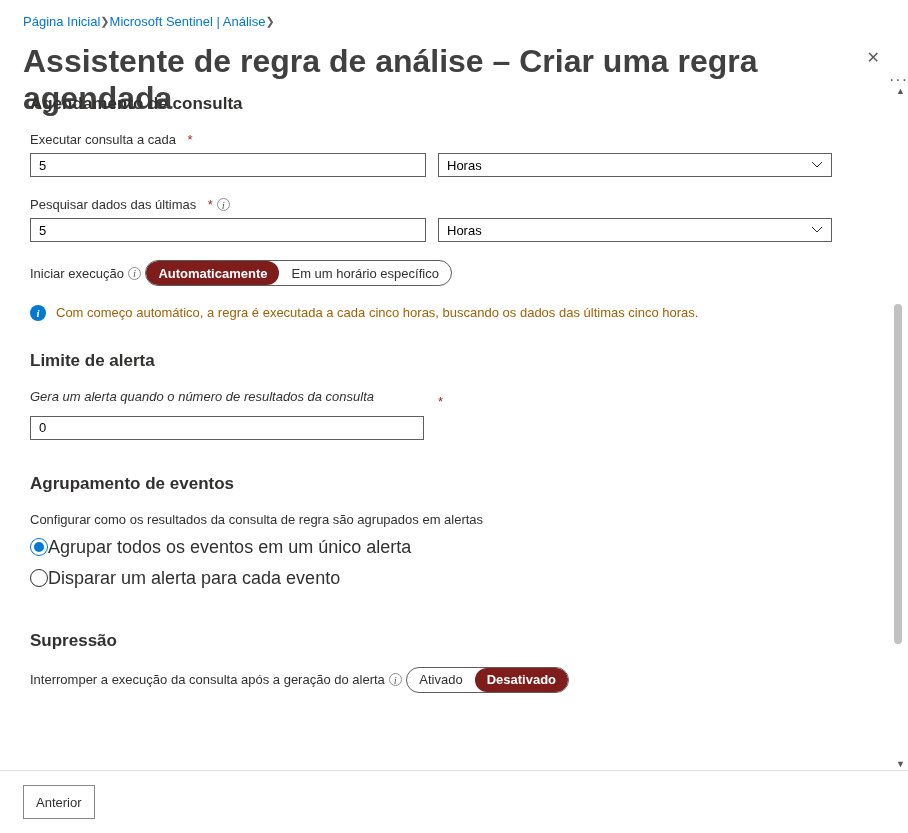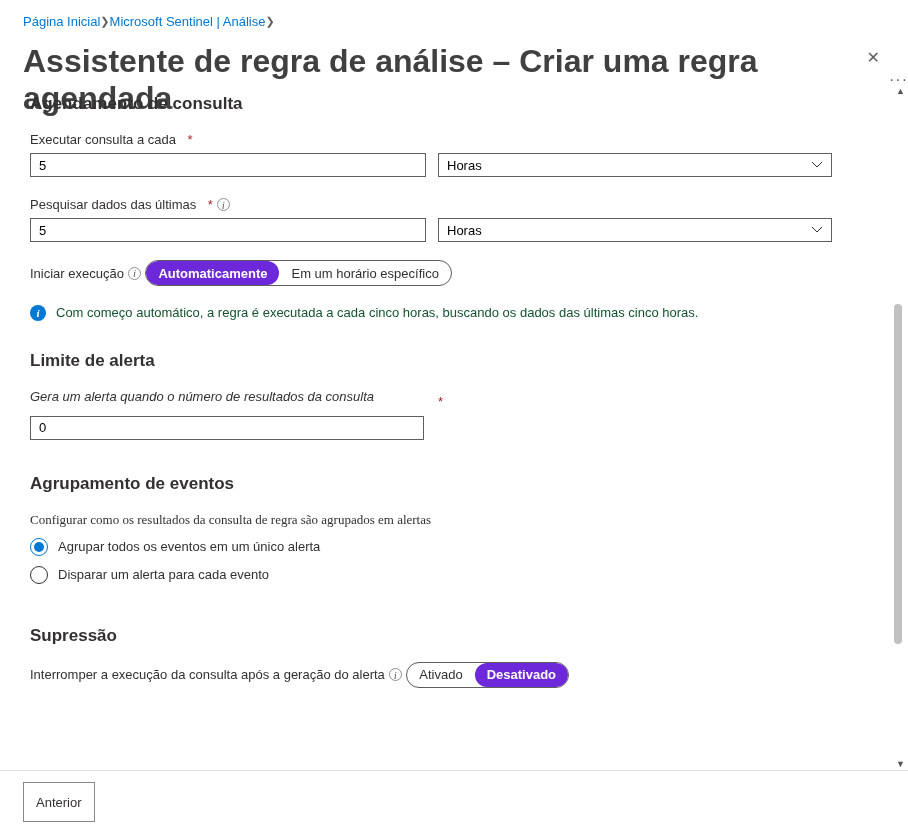--- a/index.html
+++ b/index.html
@@ -25,31 +25,31 @@
   .info-icon { font-size: 11px; color: #605e5c; border: 1px solid #909090; border-radius: 50%; width: 13px; height: 13px; display: inline-flex; align-items: center; justify-content: center; font-family: Georgia, serif; font-style: italic; }
   .row { display: flex; gap: 12px; margin-bottom: 18px; }
   .input { border: 1px solid #605e5c; height: 24px; font-size: 13px; padding: 0 8px; background: #fff; font-family: inherit; }
   .input.w1 { width: 396px; }
   .input.w2 { width: 394px; }
   .select-wrap { position: relative; }
   .select-chev { position: absolute; right: 9px; top: 50%; transform: translateY(-50%); pointer-events: none; }
   .select-chev svg { display: block; }
   .toggle-group { display: inline-flex; border: 1px solid #605e5c; border-radius: 14px; overflow: hidden; height: 26px; align-items: stretch; }
   .toggle-opt { font-size: 13px; padding: 0 12px; display: inline-flex; align-items: center; cursor: pointer; border-radius: 13px; }
-  .toggle-opt.sel { background: #6d28d9; color: #fff; font-weight: 600; }
+  .toggle-opt.sel { background: #7f1d1d; color: #fff; font-weight: 600; }
   .info-box { display: flex; align-items: center; gap: 10px; margin: 18px 0 28px; max-width: 800px; }
   .info-circle { width: 16px; height: 16px; background: #0078d4; border-radius: 50%; color: #fff; font-size: 11px; display: flex; align-items: center; justify-content: center; font-weight: bold; font-family: Georgia, serif; font-style: italic; flex-shrink: 0; }
-  .info-text { font-size: 13px; color: #14532d; }
+  .info-text { font-size: 13px; color: #a16207; }
   .block-gap { margin-top: 30px; }
-  .radio-row { display: flex; align-items: center; gap: 10px; margin-bottom: 10px; font-size: 13px; }
+  .radio-row { display: flex; align-items: center; margin-bottom: 10px; font-size: 18px; }
   .radio-outer { width: 18px; height: 18px; border-radius: 50%; border: 1px solid #323130; display: flex; align-items: center; justify-content: center; cursor: pointer; }
   .radio-outer.sel { border-color: #0078d4; }
   .radio-inner { width: 10px; height: 10px; border-radius: 50%; background: #0078d4; }
   .footer { position: absolute; left: 0; right: 0; bottom: 0; height: 63px; border-top: 1px solid #e1dfdd; display: flex; align-items: center; padding: 0 0 0 23px; gap: 10px; background: #fff; z-index: 5; }
-  .btn { height: 40px; font-size: 13px; padding: 0 12px; cursor: pointer; display: inline-flex; align-items: center; }
+  .btn { height: 34px; font-size: 13px; padding: 0 12px; cursor: pointer; display: inline-flex; align-items: center; }
   .btn-secondary { background: #fff; border: 1px solid #8a8886; color: #323130; }
   .btn-primary { background: #0078d4; border: 1px solid #0078d4; color: #fff; }
   .select-inner { padding-right: 28px; }
 </style>
 </head>
 <body>
 
 <div class="page">
 
   <div class="breadcrumb">
@@ -122,21 +122,21 @@
         <div class="label">Gera um alerta quando o número de resultados da consulta</div>
       </div>
       <div style="width:20px;"><span class="req">*</span></div>
     </div>
     <div class="row">
       <input class="input w2" value="0" style="">
     </div>
 
     
     <div class="section-h" style="margin-top:34px;">Agrupamento de eventos</div>
-    <div class="label" style="margin-bottom:10px;font-family:Liberation Serif, serif;">Configurar como os resultados da consulta de regra são agrupados em alertas</div>
+    <div class="label" style="margin-bottom:10px;">Configurar como os resultados da consulta de regra são agrupados em alertas</div>
     <div class="radio-row">
       <span class="radio-outer sel">
           <span class="radio-inner"></span>
         </span>
       <span>Agrupar todos os eventos em um único alerta</span>
     </div>
     <div class="radio-row">
       <span class="radio-outer"></span>
       <span>Disparar um alerta para cada evento</span>
     </div>

